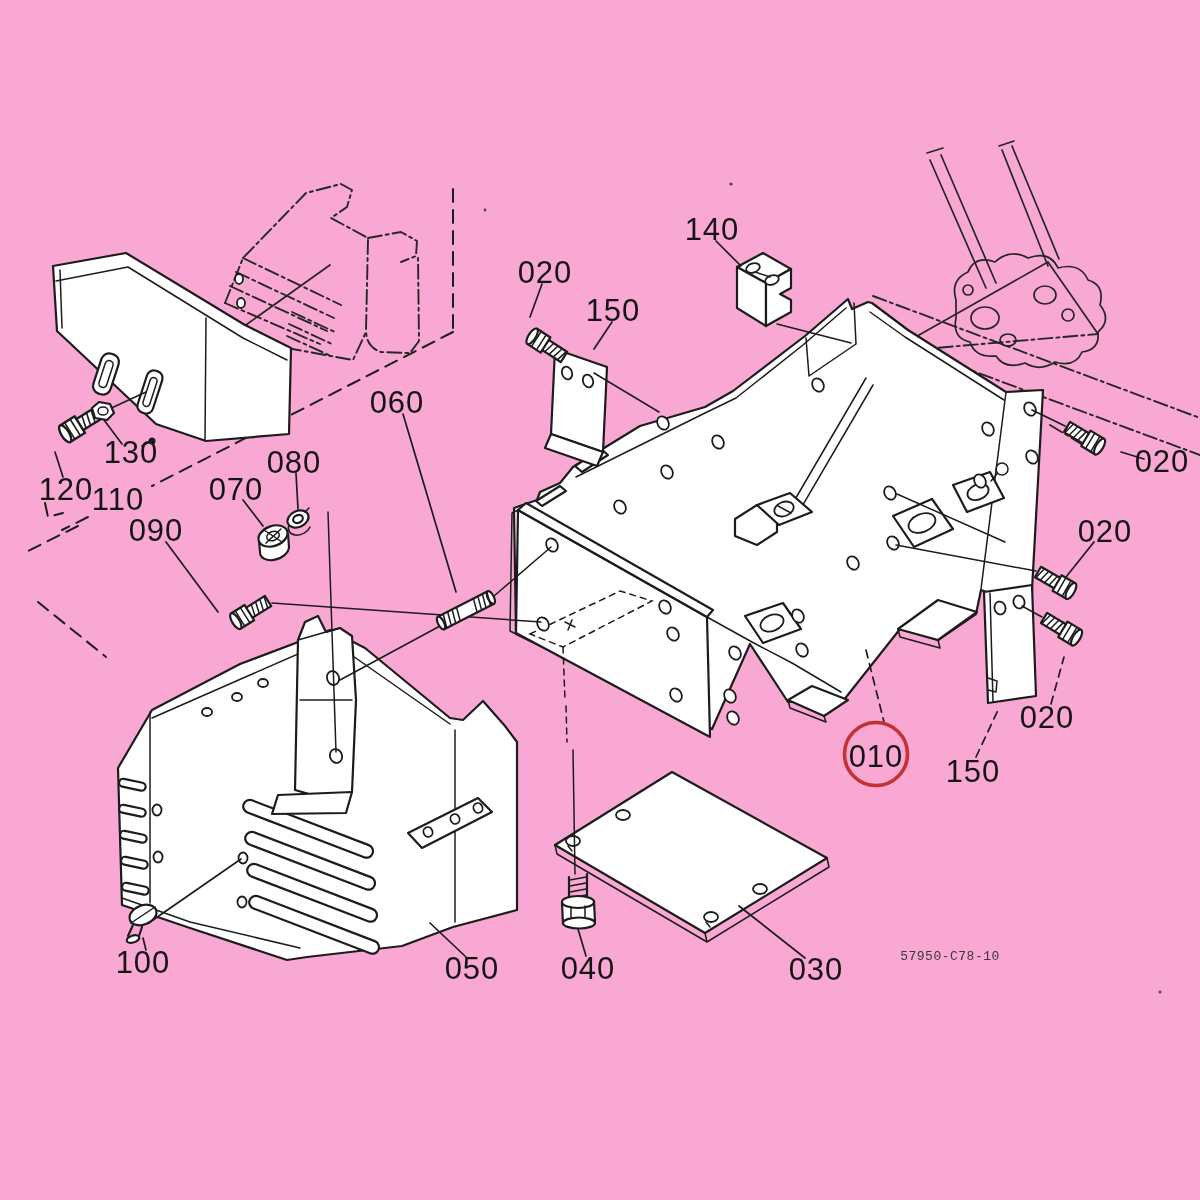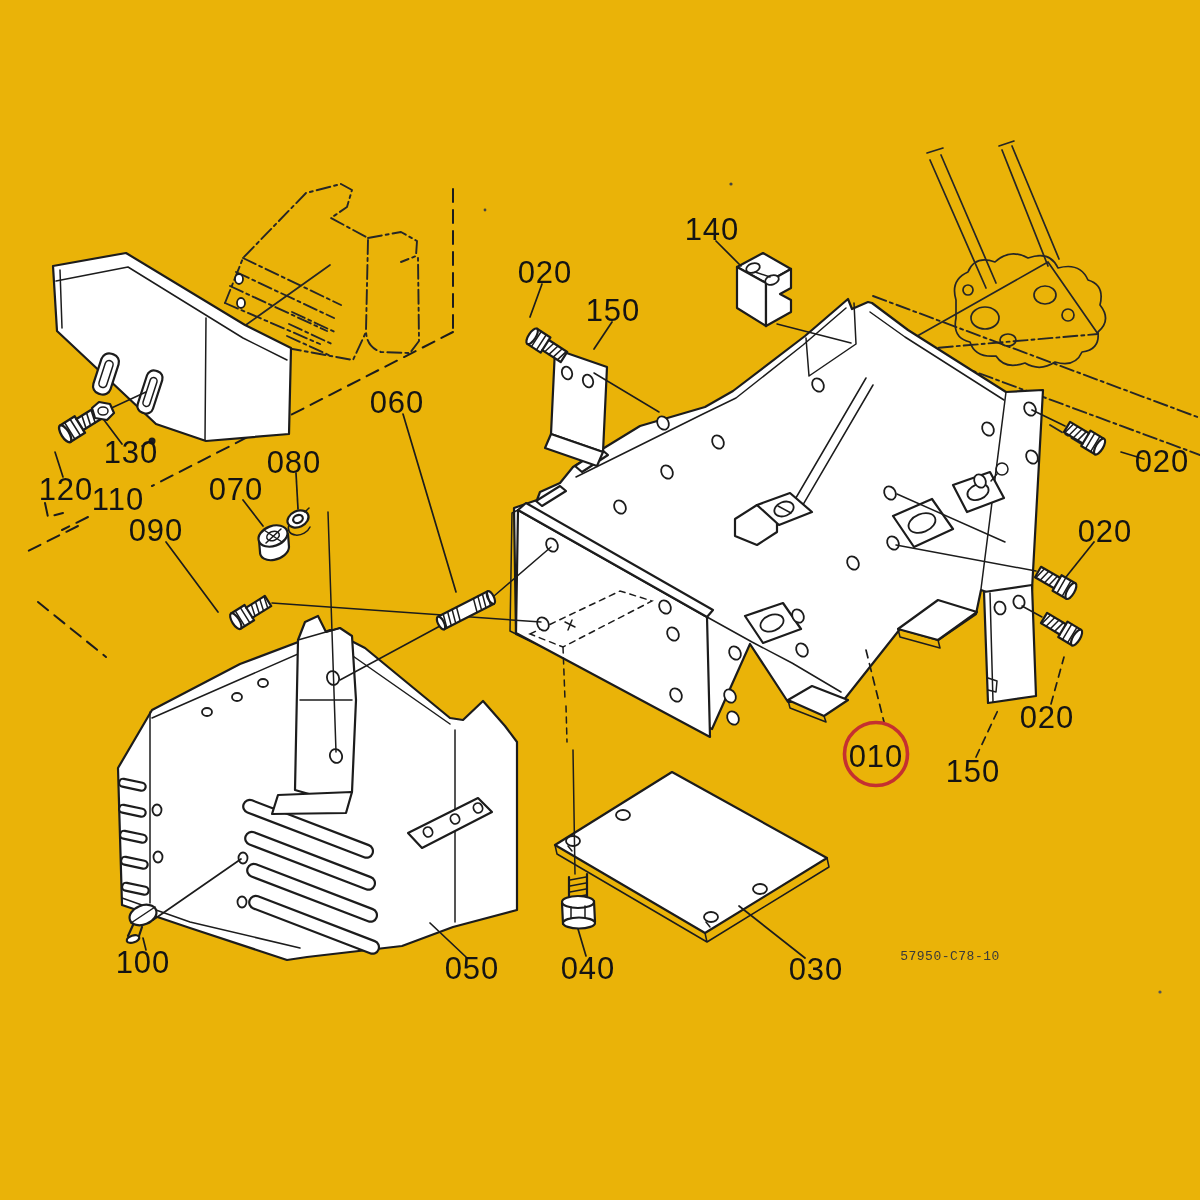--- a/index.html
+++ b/index.html
@@ -1,16 +1,16 @@
 <!DOCTYPE html>
 <html><head>
 <meta charset="utf-8">
 <style>
   html,body{margin:0;padding:0;background:#fff;}
-  .stage{position:relative;width:1200px;height:1200px;background:#eab308;overflow:hidden;
+  .stage{position:relative;width:1200px;height:1200px;background:#f9a8d4;overflow:hidden;
          font-family:"Liberation Sans",sans-serif;}
   svg{position:absolute;left:0;top:0;}
   .ln   {fill:none;stroke:#1c1c1c;stroke-width:2.2;stroke-linejoin:round;stroke-linecap:round;}
   .fw   {fill:#ffffff;stroke:#1c1c1c;stroke-width:2.2;stroke-linejoin:round;}
   .thin {fill:none;stroke:#1c1c1c;stroke-width:1.5;stroke-linejoin:round;stroke-linecap:round;}
   .hole {fill:#ffffff;stroke:#1c1c1c;stroke-width:1.8;}
   .lead {fill:none;stroke:#1c1c1c;stroke-width:1.7;stroke-linecap:round;}
   .dlead{fill:none;stroke:#1c1c1c;stroke-width:1.7;stroke-dasharray:8 6;stroke-linecap:round;}
   .dashB{fill:none;stroke:#1c1c1c;stroke-width:2;stroke-dasharray:13 8;stroke-linecap:round;}
   .dashH{fill:none;stroke:#1c1c1c;stroke-width:1.5;stroke-dasharray:6 5;stroke-linecap:round;}

